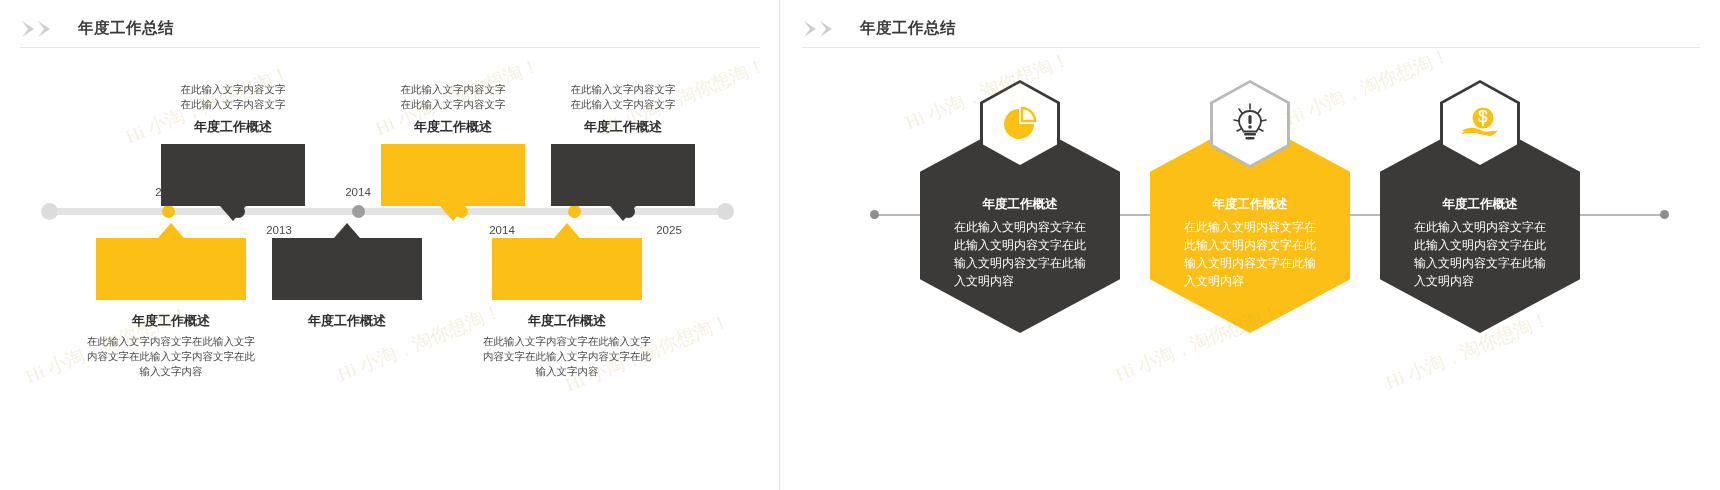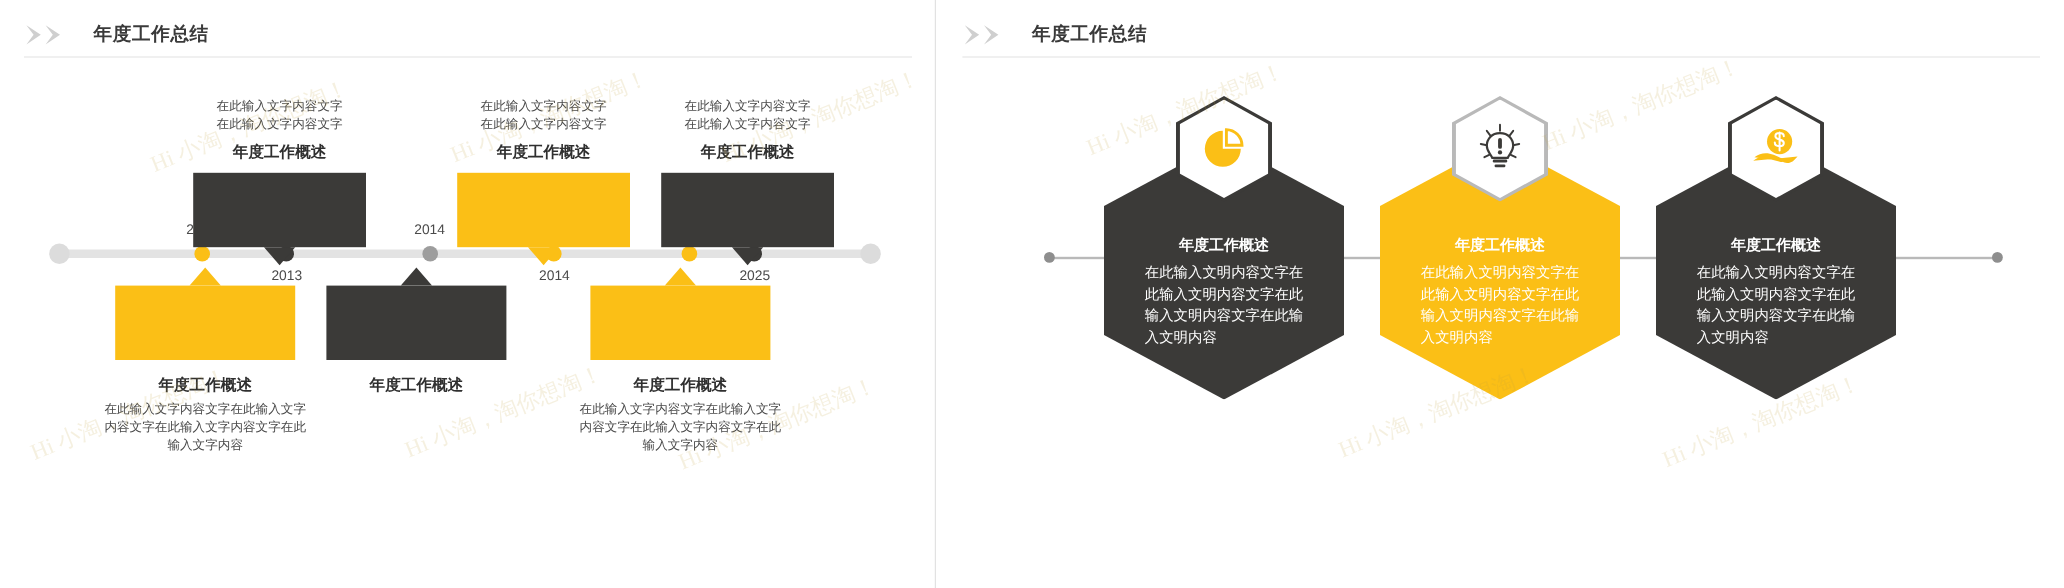--- a/index.html
+++ b/index.html
@@ -38,21 +38,21 @@
   .tl-cap-l { left:41px; }
   .tl-cap-r { left:717px; }
   .tl-dot { position:absolute; width:13px; height:13px; border-radius:50%; top:205px; }
   .tl-dot.y { background:#fbbf16; }
   .tl-dot.d { background:#3b3a38; }
   .tl-dot.g { background:#9d9d9d; }
 
   .tl-year { position:absolute; font-size:11.5px; color:#4a4a4a; white-space:nowrap;
              transform:translateX(-50%); }
   .tl-year.above { top:186px; }
-  .tl-year.below { top:224px; }
+  .tl-year.below { top:224px;margin-left:40px; }
 
   
   .card { position:absolute; width:144px; }
   .card .ttl {
     font-size:13px; font-weight:bold; color:#2f2f2f; text-align:center; white-space:nowrap;
   }
   .card .body {
     font-size:10.5px; color:#4a4a4a; line-height:1.45; text-align:center;
   }
   .card .box { position:relative; width:144px; height:62px; }

